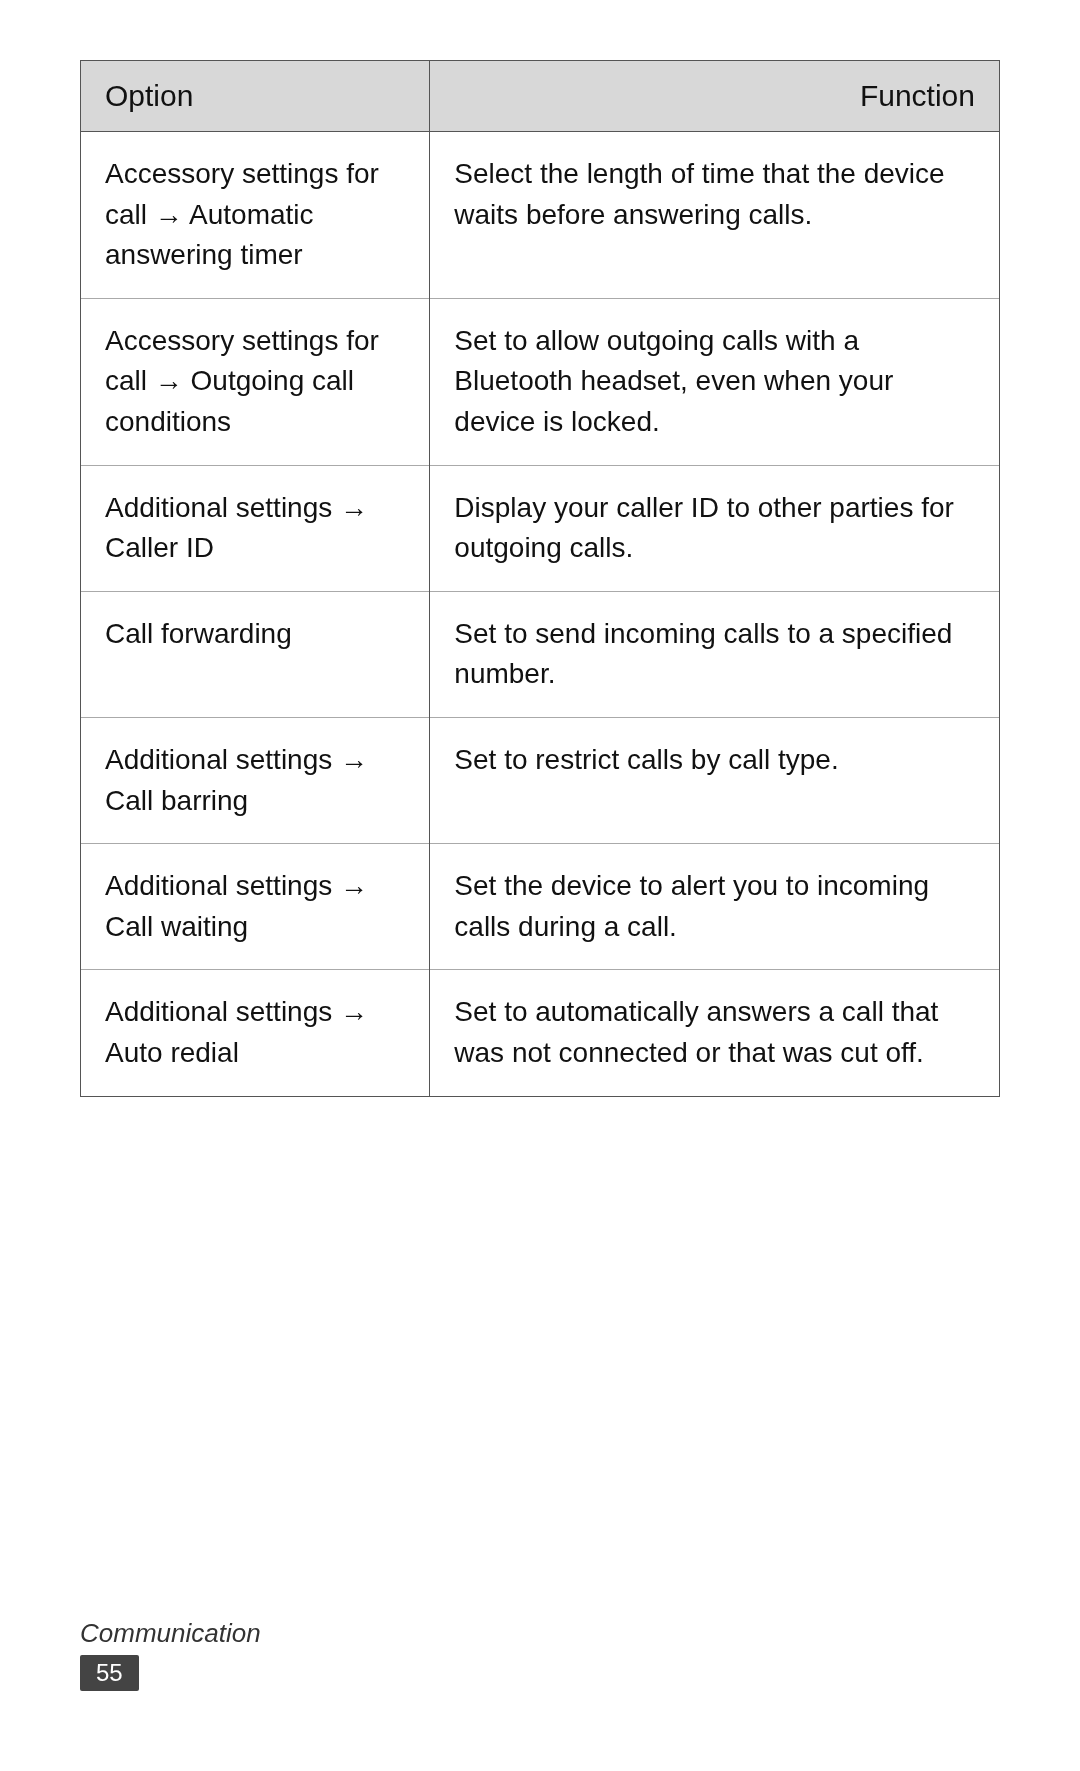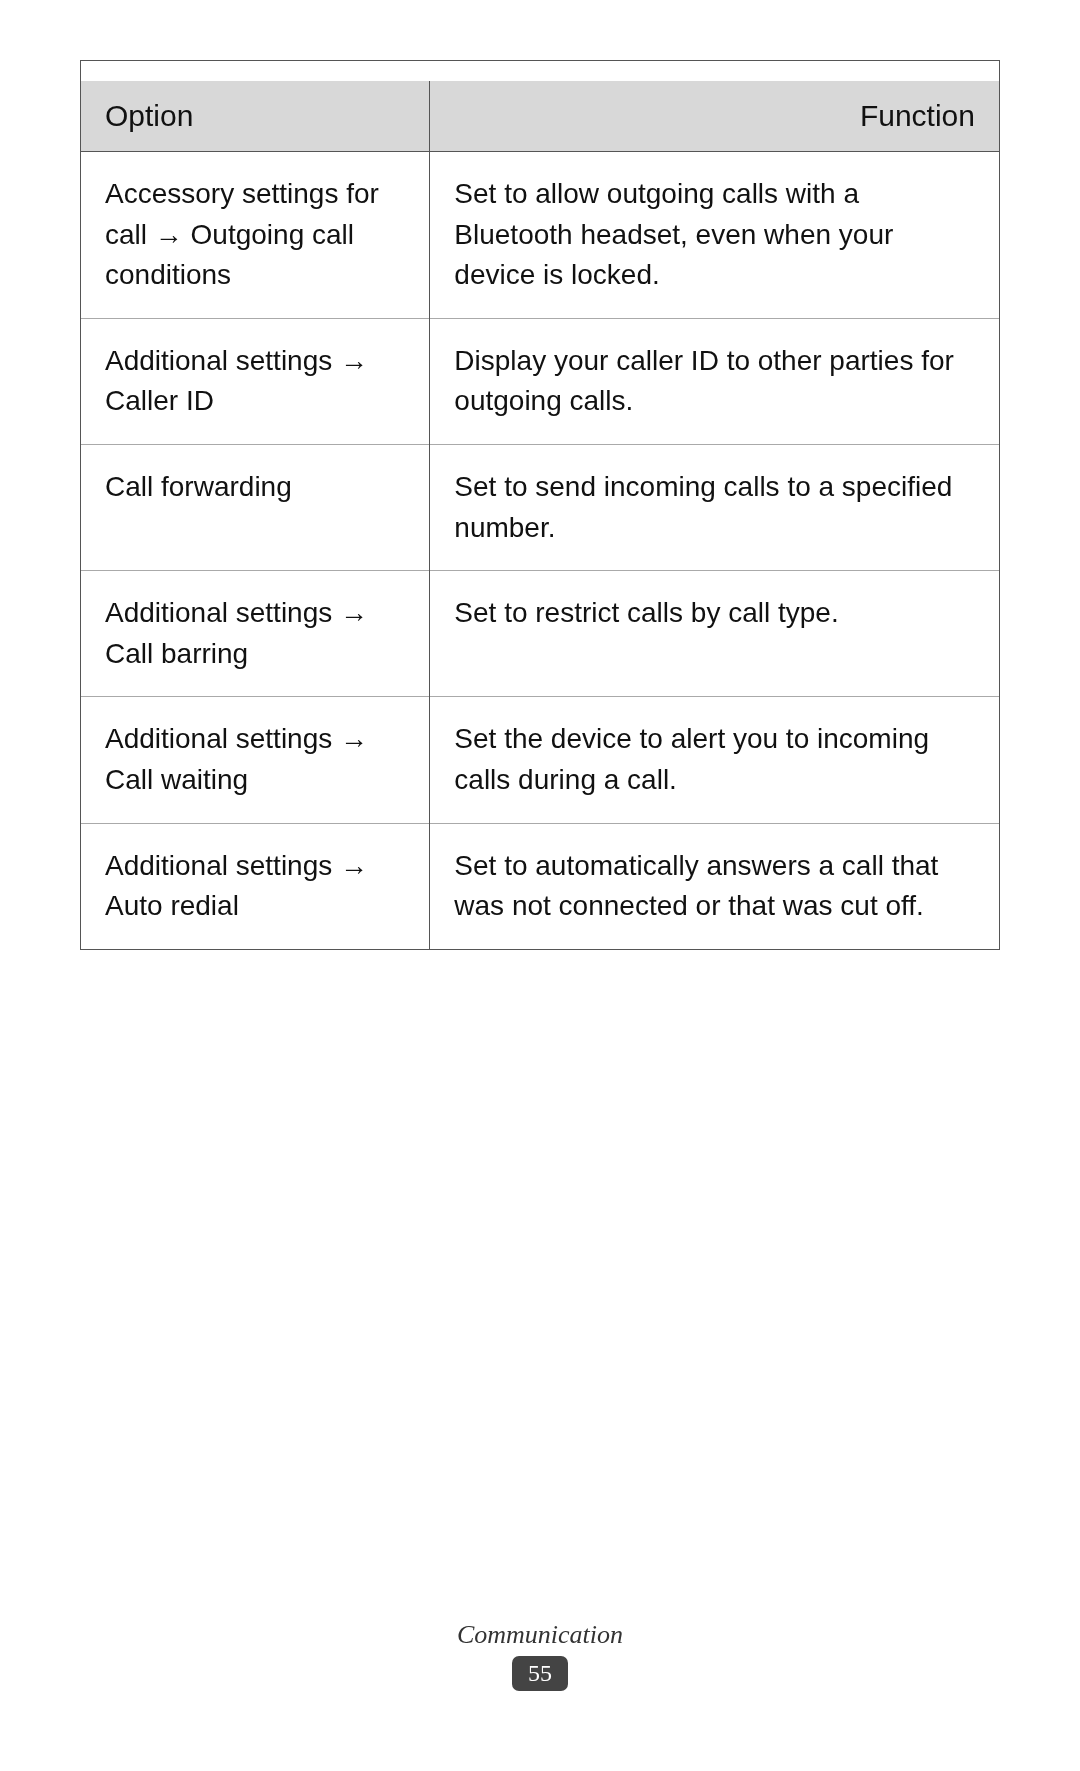--- a/index.html
+++ b/index.html
@@ -21,21 +21,20 @@
     }
 
     .table-wrapper {
       width: 100%;
       border: 1.5px solid #555;
     }
 
     table {
       width: 100%;
       border-collapse: collapse;
-      margin-top: 20px;
     }
 
     thead tr {
       background-color: #d8d8d8;
     }
 
     thead th {
       padding: 18px 24px;
       font-size: 30px;
       font-weight: 500;
@@ -75,54 +74,57 @@
       width: 38%;
     }
 
     .col-function {
       width: 62%;
     }
 
     .footer {
       margin-top: auto;
       padding-top: 60px;
-      text-align: center;
+      text-align: left;
       width: 100%;
-      font-family: Liberation Serif, serif;
     }
 
     .footer-label {
       font-size: 26px;
       font-style: italic;
       color: #333;
       display: block;
       margin-bottom: 6px;
     }
 
     .footer-page {
       display: inline-block;
       background-color: #444;
       color: #fff;
       font-size: 24px;
       padding: 4px 16px;
-      border-radius: 7px;
+      border-radius: 2px;
     }
   </style>
 </head>
 <body>
 
 <div class="table-wrapper">
   <table>
     <thead>
       <tr>
         <th class="col-option">Option</th>
         <th class="col-function">Function</th>
       </tr>
     </thead>
     <tbody id="table-body">
+        <tr>
+          <td class="col-option">Accessory settings for call → Automatic answering timer</td>
+          <td class="col-function">Select the length of time that the device waits before answering calls.</td>
+        </tr>
         <tr>
           <td class="col-option">Accessory settings for call → Outgoing call conditions</td>
           <td class="col-function">Set to allow outgoing calls with a Bluetooth headset, even when your device is locked.</td>
         </tr>
         <tr>
           <td class="col-option">Additional settings → Caller ID</td>
           <td class="col-function">Display your caller ID to other parties for outgoing calls.</td>
         </tr>
         <tr>
           <td class="col-option">Call forwarding</td>

